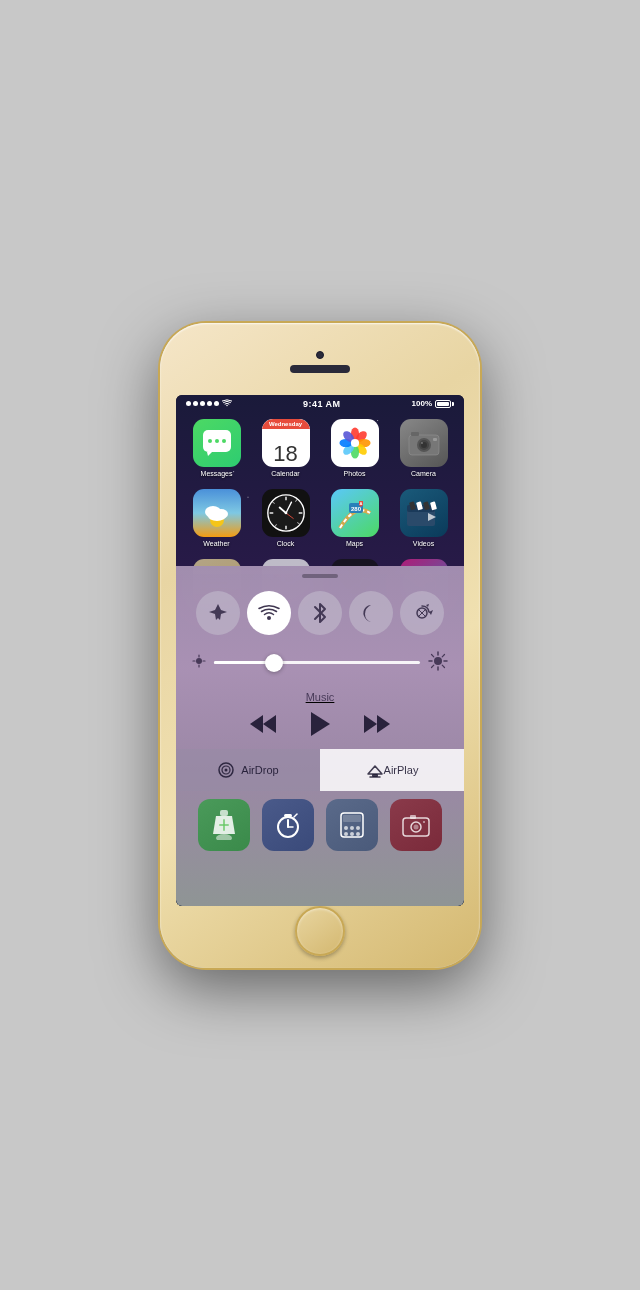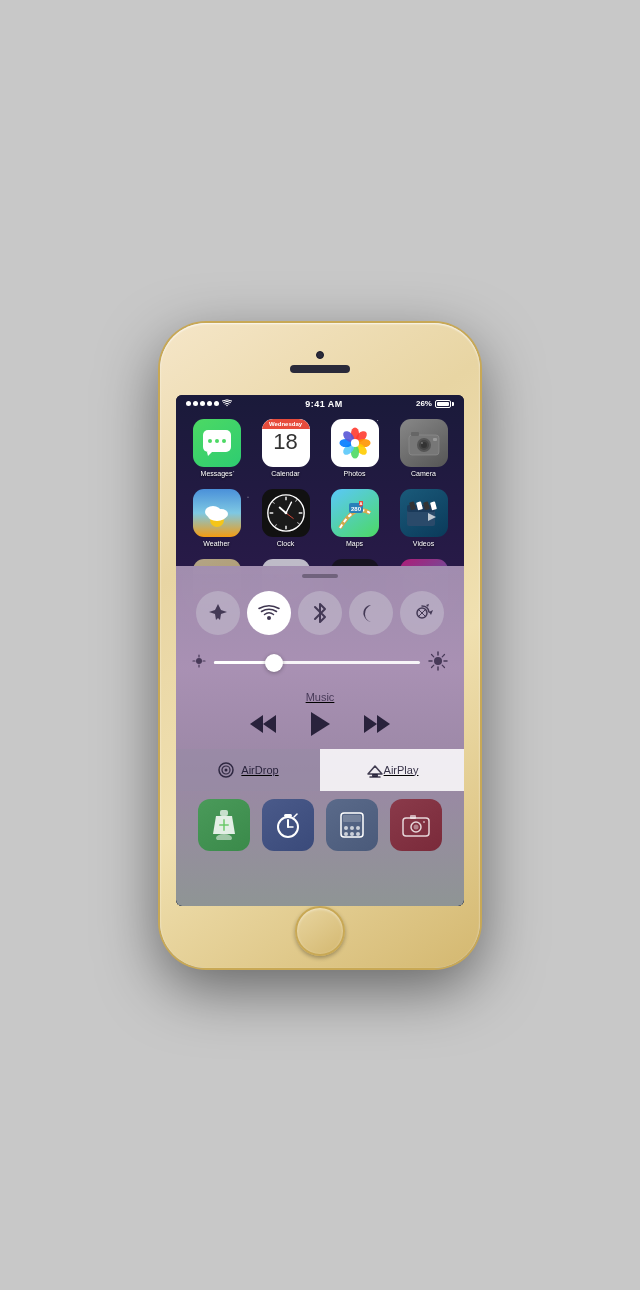--- a/index.html
+++ b/index.html
@@ -238,21 +238,21 @@
       color: white;
       padding: 2px 0;
       font-weight: 600;
     }
 
     .calendar-date {
       font-size: 22px;
       color: #333;
       font-weight: 300;
       line-height: 1;
-      margin-top: 2px;
+      margin-top: 14px;
     }
 
     
     .app-photos .app-icon-img {
       background: white;
     }
 
     
     .app-camera .app-icon-img {
       background: linear-gradient(145deg, #888, #555);
@@ -426,21 +426,20 @@
       align-items: center;
     }
 
     
     .cc-share-row {
       display: flex;
       margin: 8px 0 0;
       position: relative;
       z-index: 10;
       height: 42px;
-      text-decoration: underline;
     }
 
     .cc-airdrop {
       flex: 1;
       background: rgba(150,140,165,0.5);
       display: flex;
       align-items: center;
       justify-content: center;
       gap: 6px;
       color: rgba(20,15,40,0.85);
@@ -543,21 +542,21 @@
             <svg width="10" height="8" viewBox="0 0 10 8">
               <path d="M5 6.5 L5 6.5" stroke="white" stroke-width="1.5" stroke-linecap="round"></path>
               <path d="M3 5 Q5 3.5 7 5" stroke="white" stroke-width="1" fill="none" stroke-linecap="round"></path>
               <path d="M1.5 3.5 Q5 1 8.5 3.5" stroke="white" stroke-width="1" fill="none" stroke-linecap="round"></path>
               <path d="M0 2 Q5 -0.5 10 2" stroke="white" stroke-width="1" fill="none" stroke-linecap="round"></path>
             </svg>
           </span>
         </div>
         <span class="status-time">9:41 AM</span>
         <div class="status-right">
-          <span style="font-size:8px;">26%</span>
+          <span style="font-size:8px;">100%</span>
           <div class="battery-icon">
             <div class="battery-body">
               <div class="battery-fill"></div>
             </div>
             <div class="battery-tip"></div>
           </div>
         </div>
       </div>
 
       <div class="app-grid">

